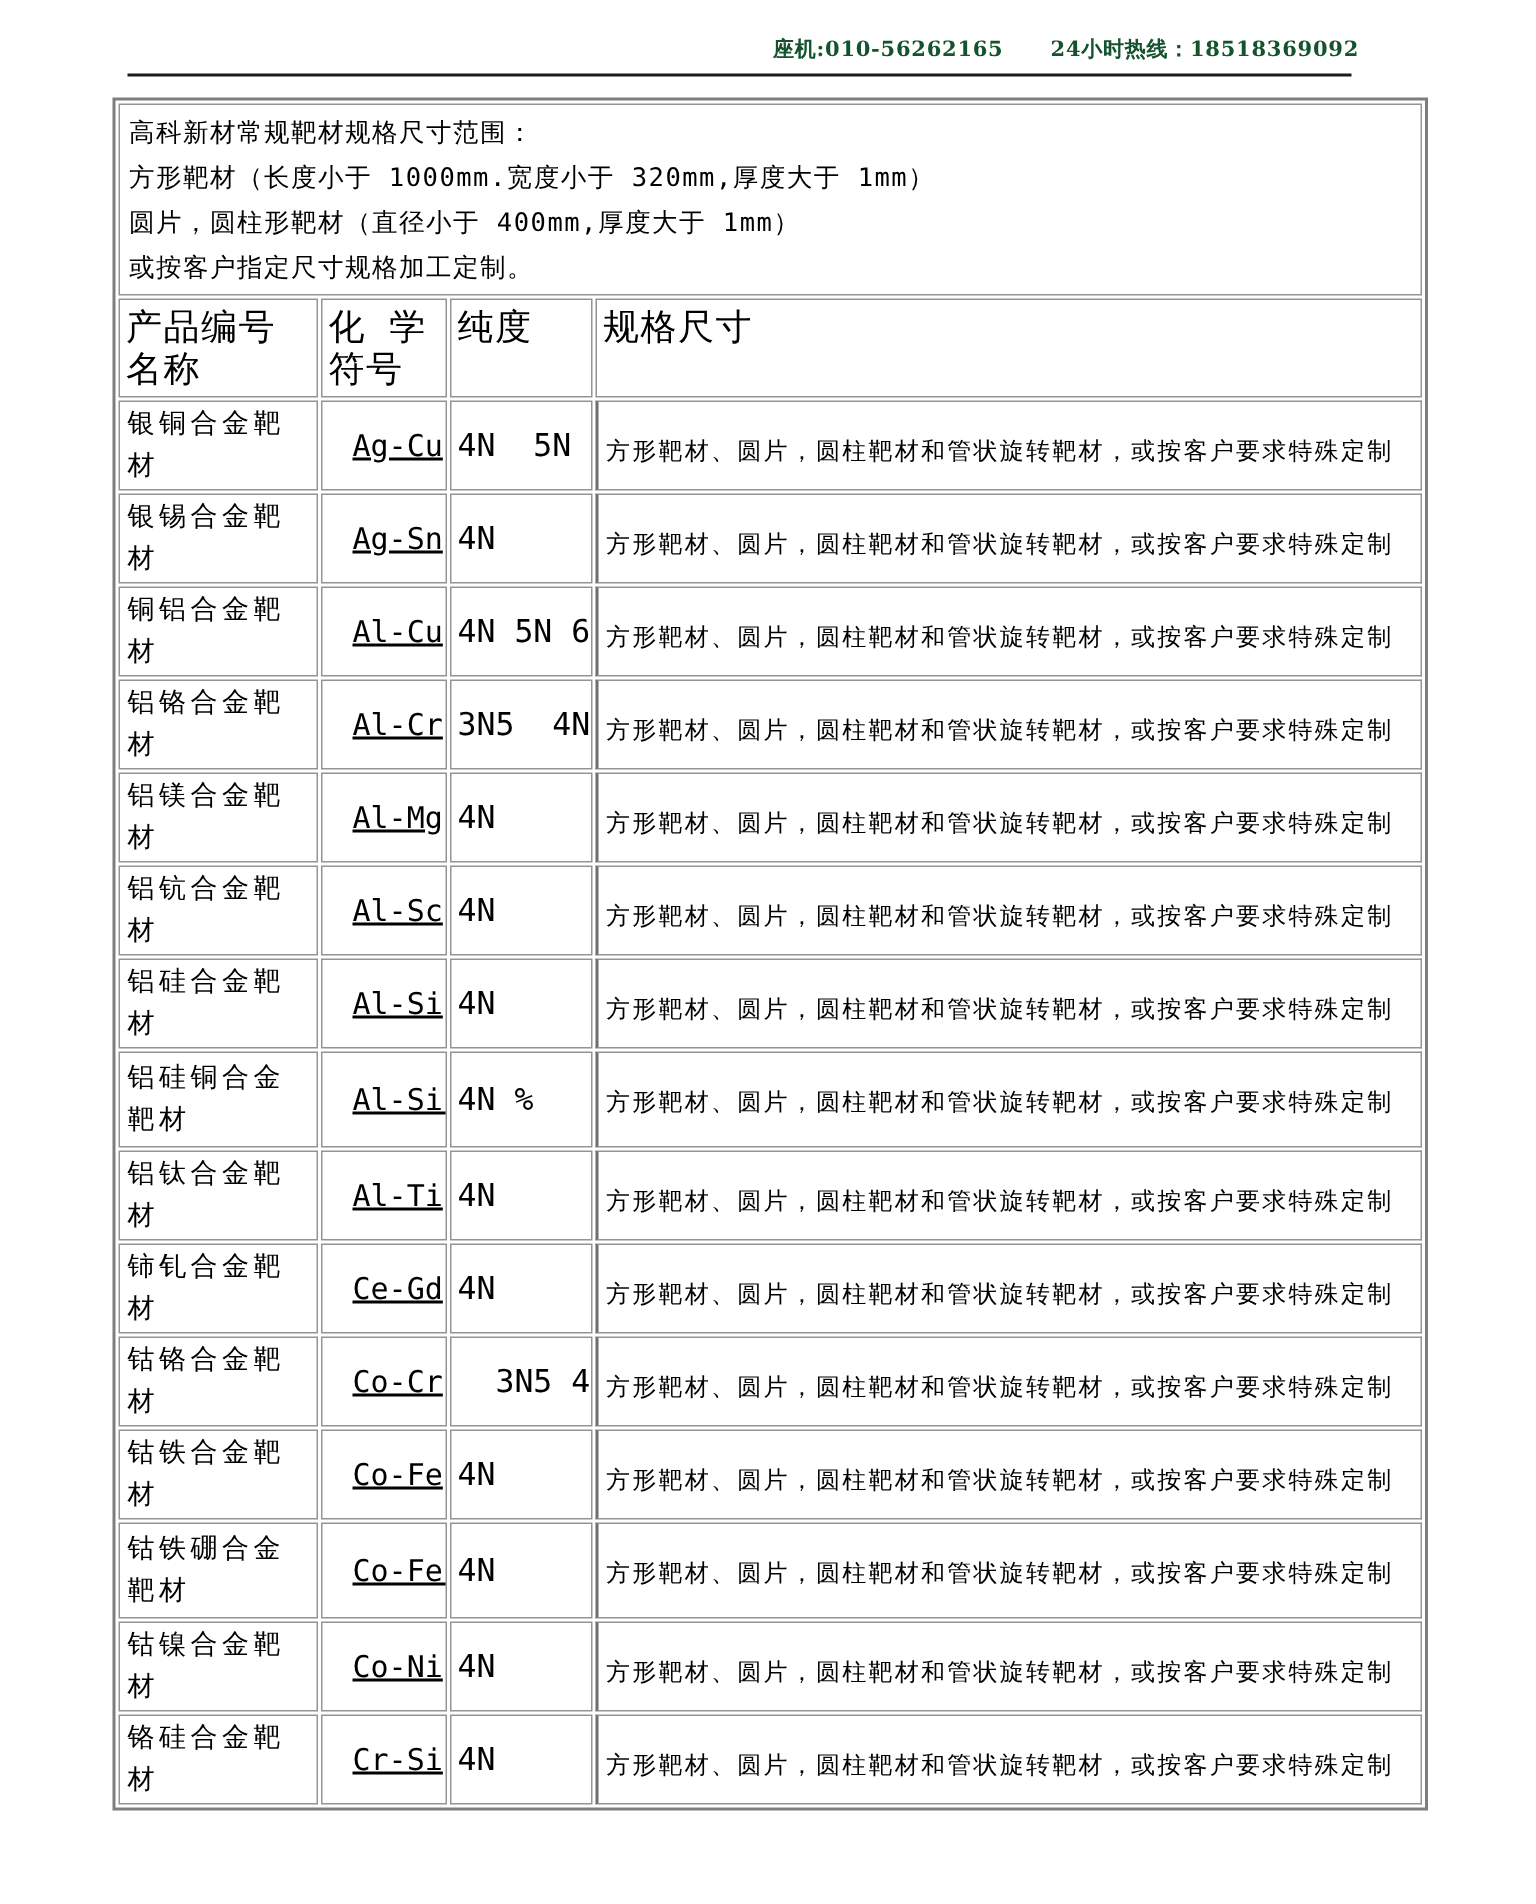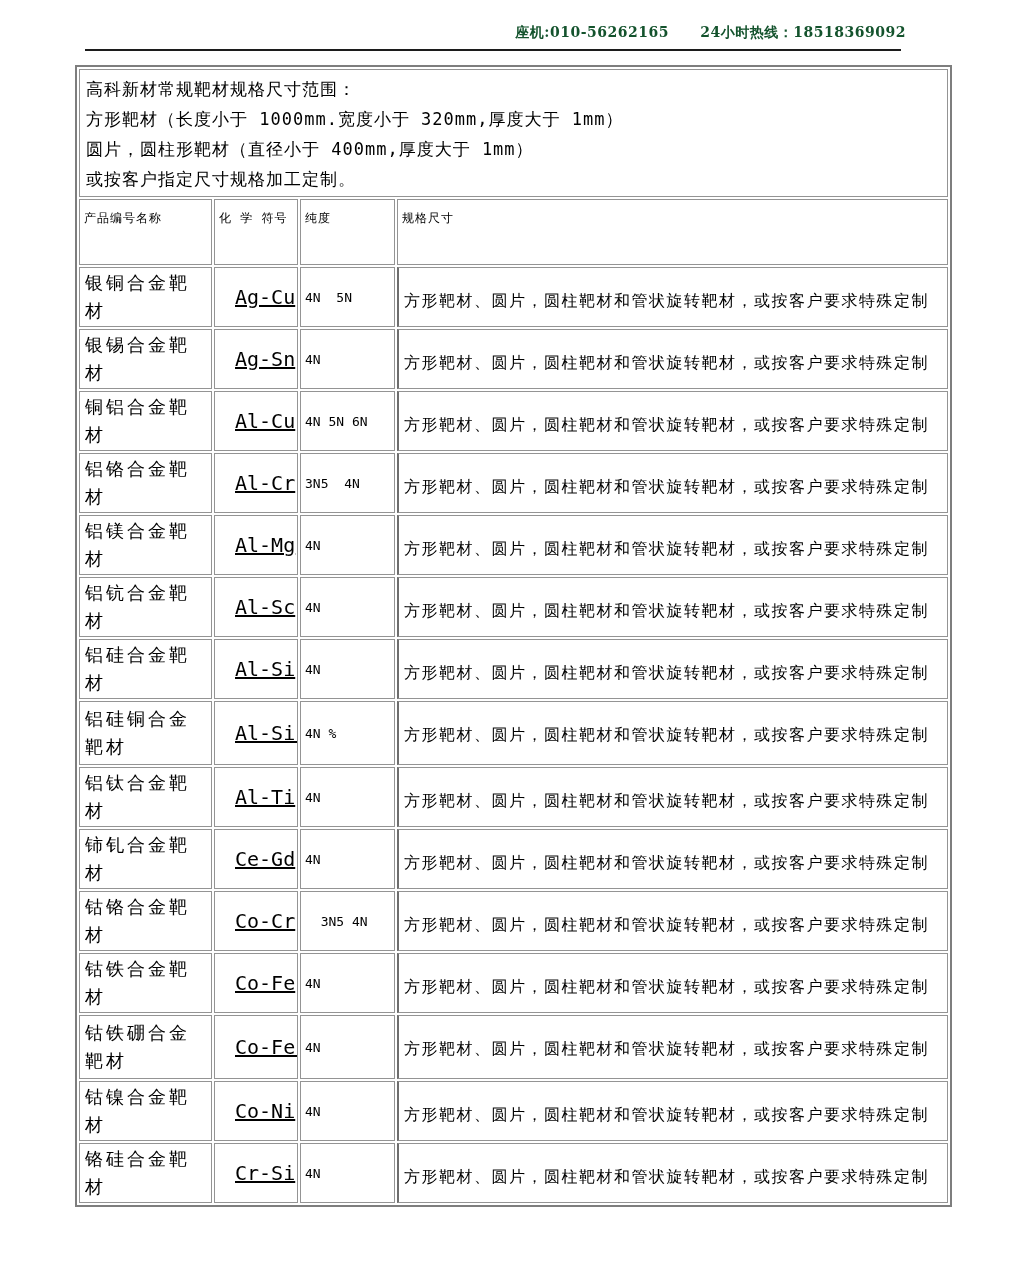--- a/index.html
+++ b/index.html
@@ -62,21 +62,21 @@
     font-size: 17px;
     letter-spacing: 1px;
   }
   .intro-line { line-height: 30px; white-space: nowrap; }
 
   
   tr.head-row th {
     height: 66px;
     vertical-align: top;
     padding: 4px 3px 0 4px;
-    font-size: 12px;
+    font-size: 24px;
     letter-spacing: 1px;
     line-height: 28px;
   }
 
   
   tr.data-row td { height: 31px; }
   tr.data-row.tall td { height: 64px; }
 
   td.col-name {
     padding: 1px 2px 1px 5px;
@@ -87,21 +87,21 @@
   }
   td.col-symbol {
     padding: 1px 2px 1px 20px;
     font-size: 20px;
     vertical-align: middle;
     white-space: pre;
     text-decoration: underline;
   }
   td.col-purity {
     padding: 1px 2px 1px 4px;
-    font-size: 13px;
+    font-size: 21px;
     vertical-align: middle;
     white-space: pre;
   }
   td.col-spec {
     border-left: 2px solid #6e6e6e;
     padding: 22px 2px 1px 5px;
     font-size: 16px;
     letter-spacing: 1.5px;
     line-height: 22px;
     vertical-align: top;

